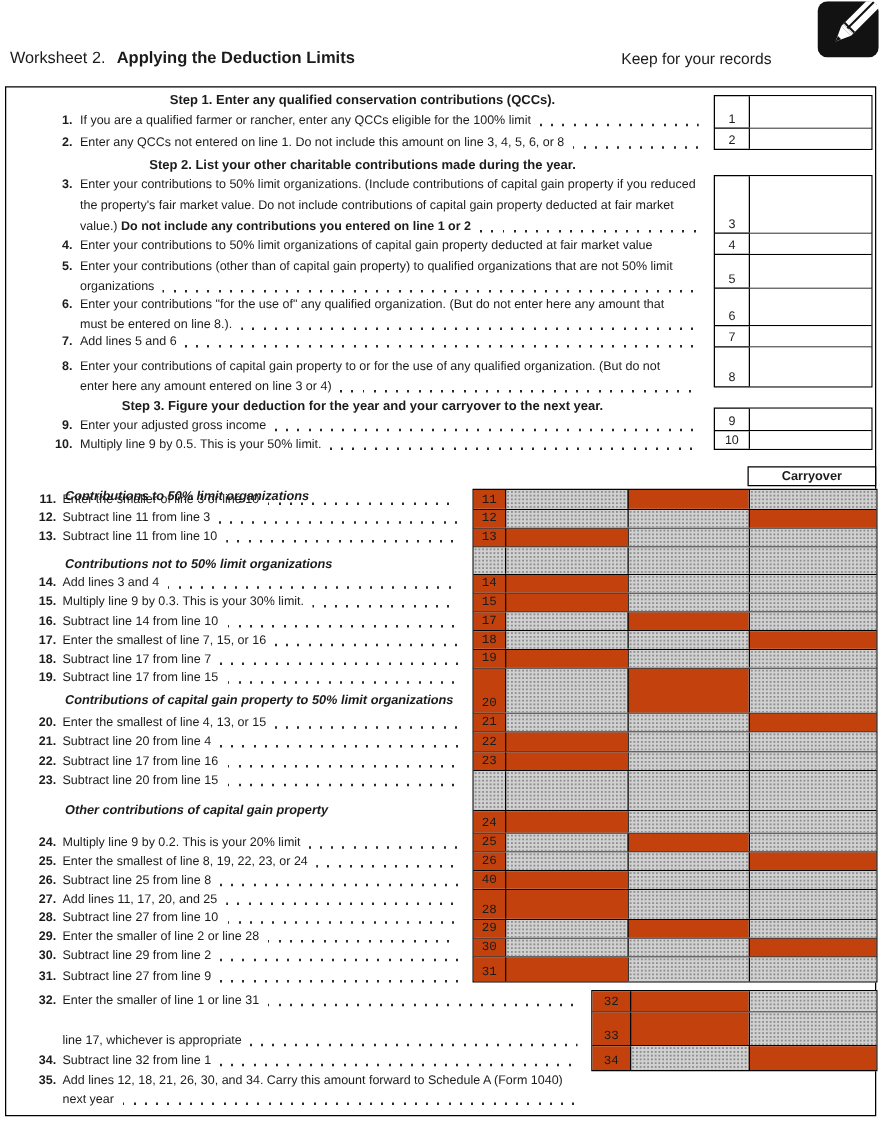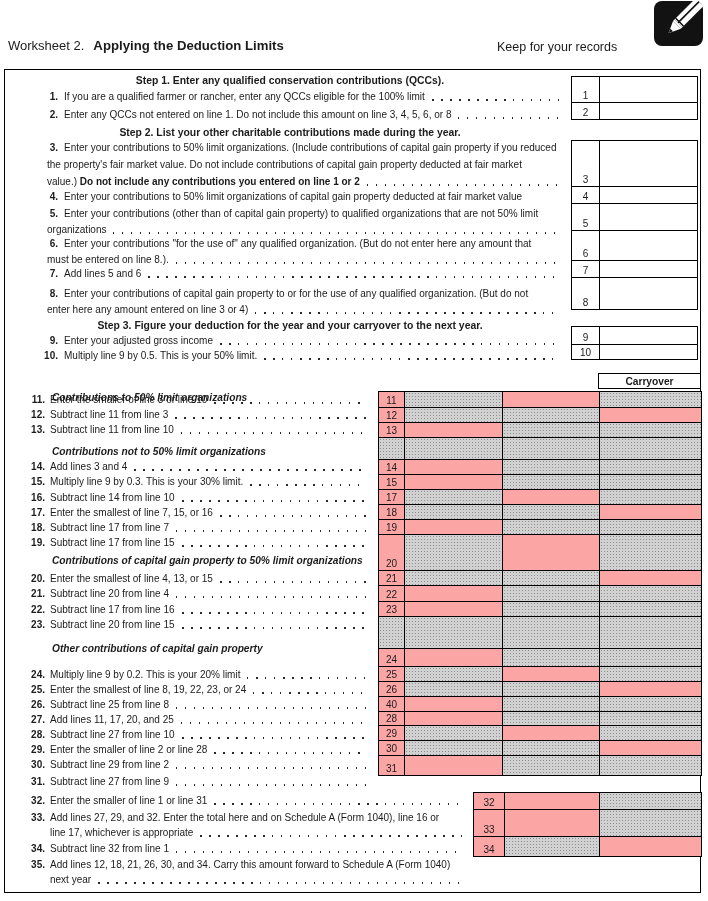--- a/index.html
+++ b/index.html
@@ -13,21 +13,21 @@
   .keep{position:absolute;top:40px;left:497px;font-size:12.5px;white-space:nowrap;}
   .pencil{position:absolute;top:1px;left:654px;width:49px;height:45px;}
   .subtitle{position:absolute;top:55px;left:8px;font-size:10.3px;white-space:nowrap;}
   
   .outer{position:absolute;left:4px;top:69px;width:695px;height:822px;border:1.5px solid #000;}
   
   .lbl{position:absolute;left:40px;width:522px;display:flex;align-items:flex-start;
        font-size:10px;line-height:12px;white-space:nowrap;}
   .lbl .ln{flex:none;width:18px;text-align:right;font-weight:bold;}
   .lbl .lt{margin-left:6px;}
-  .lbl.cont .lt{margin-left:7px;}
+  .lbl.cont .lt{margin-left:24px;}
   .lbl .boldtxt{font-weight:bold;}
   .step{position:absolute;left:10px;width:560px;font-size:10.4px;font-weight:bold;
         line-height:12px;white-space:nowrap;text-align:center;}
   
   .tlbl{left:20px;width:350px;}
   .tlbl .ln{width:25px;}
   .tlbl .lt{margin-left:5px;}
   .tlbl.cont .lt{margin-left:30px;}
   .sect{position:absolute;left:52px;font-size:10.2px;font-weight:bold;font-style:italic;
         line-height:12px;white-space:nowrap;}
@@ -59,21 +59,21 @@
   .t1 .tc.n{width:25px;}
   .t1 .tc.a{width:98px;}
   .t1 .tc.b{width:97px;}
   .t1 .tc.c{flex:1;}
   .t2 .tc.n{width:30px;}
   .t2 .tc.m{width:95px;}
   .t2 .tc.c{flex:1;}
   .g{background-color:#d1d1d1;
      background-image:radial-gradient(#8e8e8e 0.7px,transparent 0.8px);
      background-size:3px 3px;}
-  .w{background:#fca5a5;}
+  .w{background:#c2410c;font-family:Liberation Mono, monospace;}
 </style>
 </head>
 <body>
 
 <div class="page">
 
   <div class="title">
     <span>Worksheet 2.</span><span class="bold">Applying the Deduction Limits</span>
   </div>
   <div class="keep">Keep for your records</div>
@@ -328,24 +328,20 @@
       <span class="ln">31.</span>
       <span class="lt">Subtract line 27 from line 9</span>
       <span class="dots"></span>
     </div>
 
   <div class="lbl tlbl blbl" style="top:795px">
       <span class="ln">32.</span>
       <span class="lt">Enter the smaller of line 1 or line 31</span>
       <span class="dots"></span>
     </div>
-  <div class="lbl tlbl blbl" style="top:812px">
-      <span class="ln">33.</span>
-      <span class="lt">Add lines 27, 29, and 32. Enter the total here and on Schedule A (Form 1040), line 16 or</span>
-    </div>
   <div class="lbl tlbl blbl cont" style="top:827px">
       <span class="lt">line 17, whichever is appropriate</span>
       <span class="dots"></span>
     </div>
   <div class="lbl tlbl blbl" style="top:843px">
       <span class="ln">34.</span>
       <span class="lt">Subtract line 32 from line 1</span>
       <span class="dots"></span>
     </div>
   <div class="lbl tlbl blbl" style="top:859px">
@@ -459,21 +455,21 @@
         <div class="tc a g"></div>
         <div class="tc b g"></div>
         <div class="tc c w"></div>
       </div>
     <div class="trow" style="height:15px">
         <div class="tc n w">40</div>
         <div class="tc a w"></div>
         <div class="tc b g"></div>
         <div class="tc c g"></div>
       </div>
-    <div class="trow" style="height:14px">
+    <div class="trow" style="height:24px">
         <div class="tc n w">28</div>
         <div class="tc a w"></div>
         <div class="tc b g"></div>
         <div class="tc c g"></div>
       </div>
     <div class="trow" style="height:15px">
         <div class="tc n w">29</div>
         <div class="tc a g"></div>
         <div class="tc b w"></div>
         <div class="tc c g"></div>

